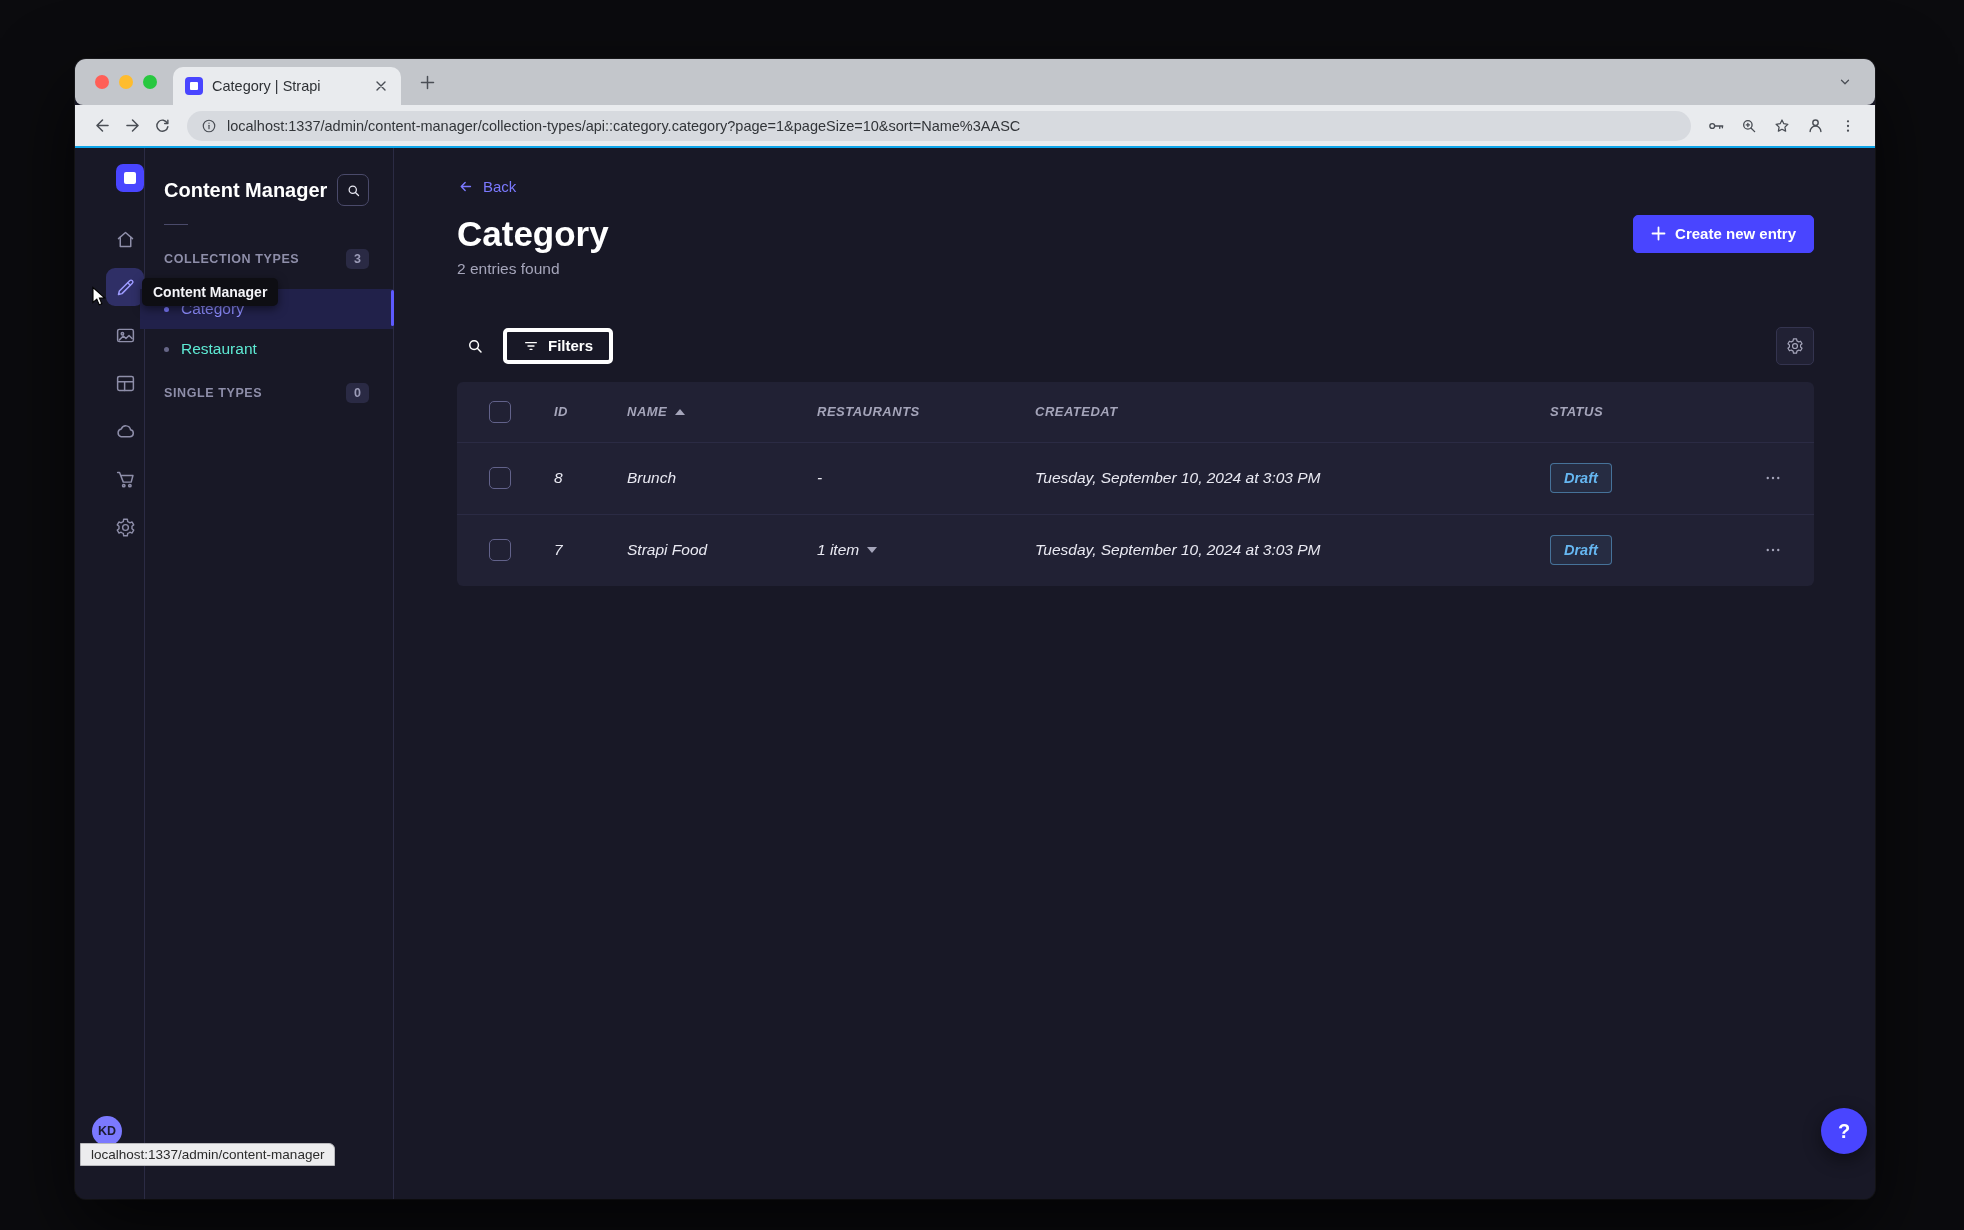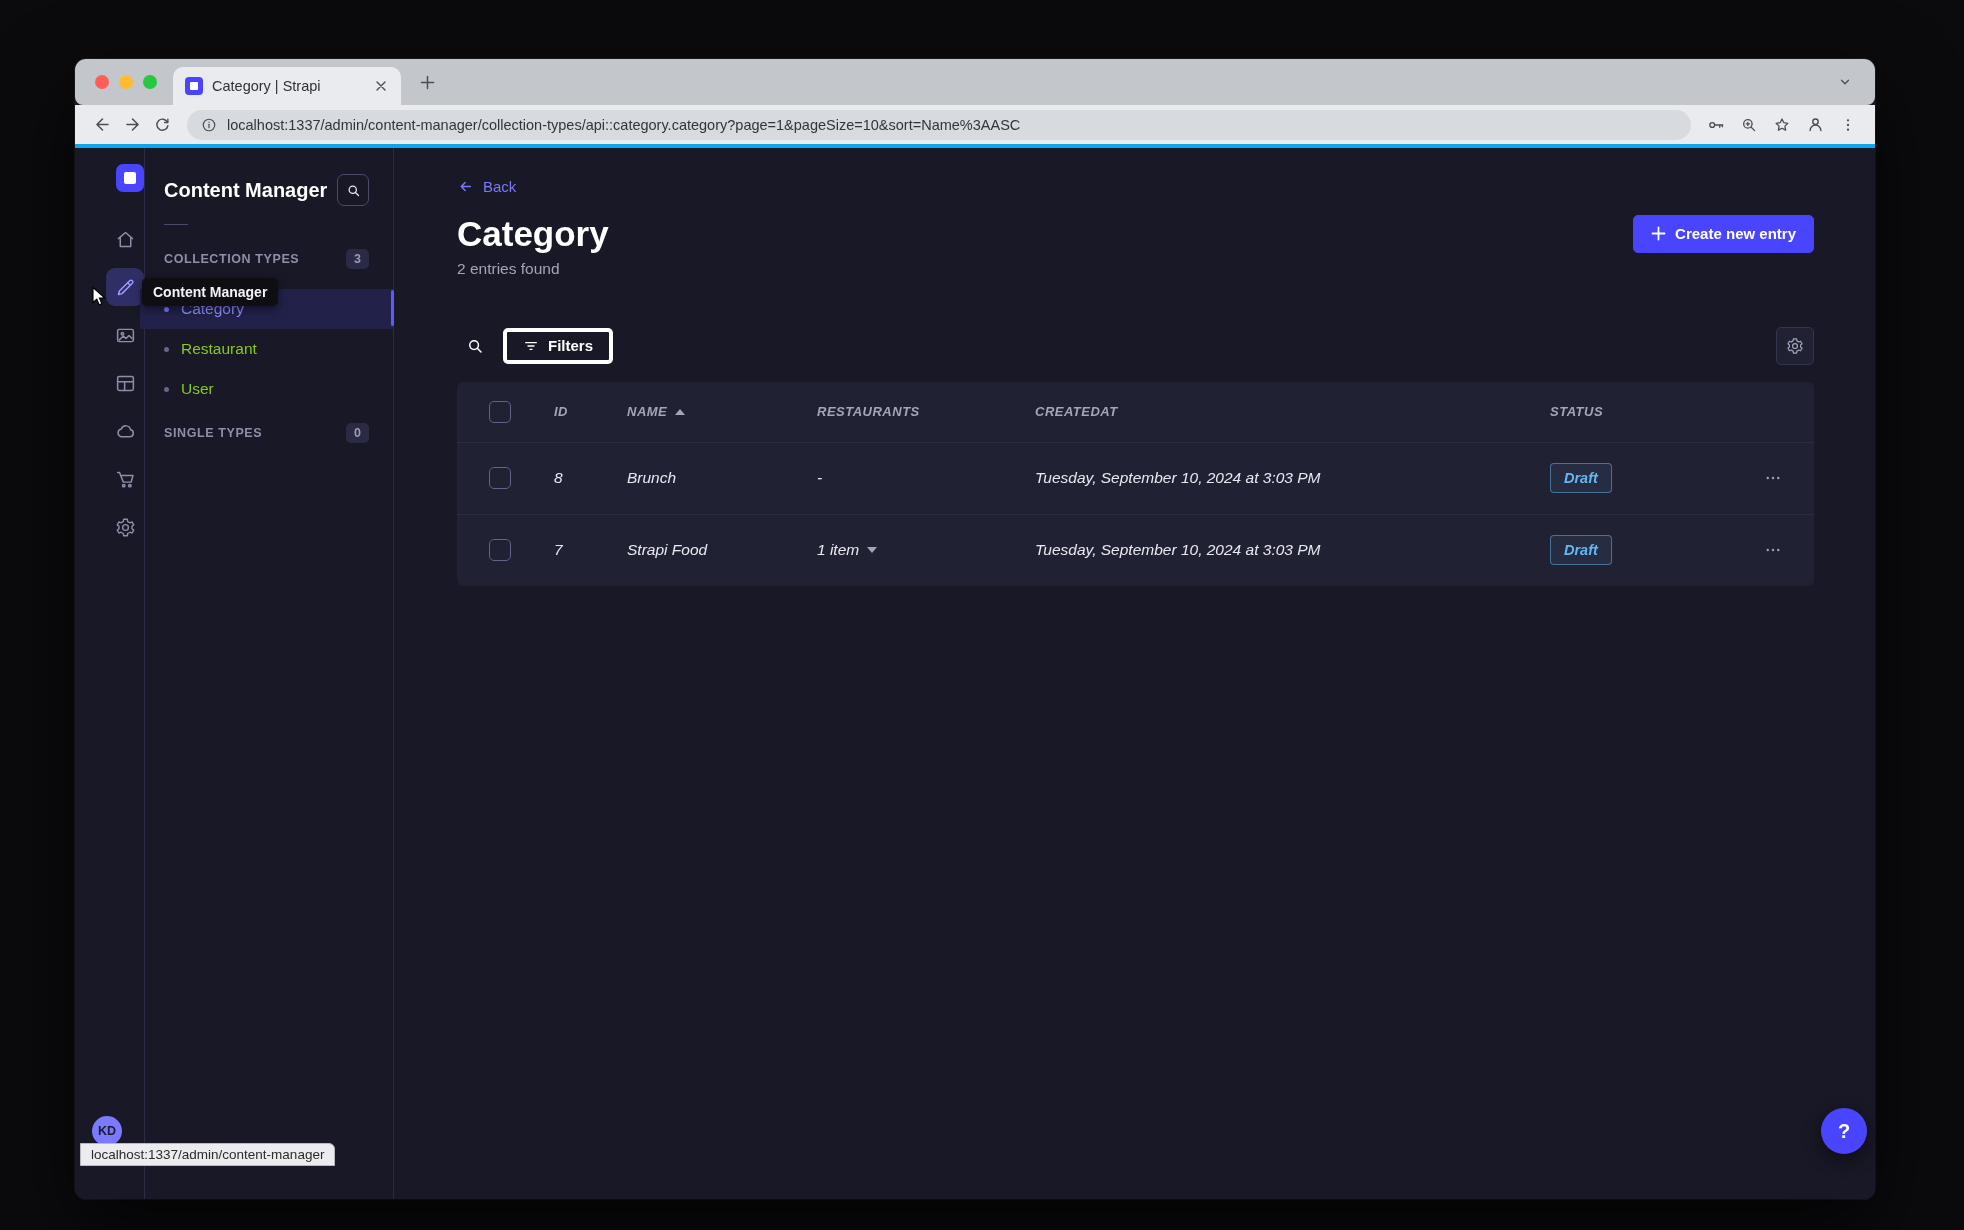--- a/index.html
+++ b/index.html
@@ -26,21 +26,21 @@
     display: flex; align-items: center; gap: 9px; padding: 0 10px 0 12px;
   }
   .tab-favicon { width: 18px; height: 18px; border-radius: 4px; background: #4945ff; position: relative; flex: none; }
   .tab-favicon::after { content: ""; position: absolute; inset: 5px; background: #fff; border-radius: 1px; }
   .tab-title { flex: 1; font-size: 14.5px; color: #2e3135; white-space: nowrap; overflow: hidden; }
   .icon-btn { display: grid; place-items: center; color: #4a4e55; }
   .tab-close { width: 20px; height: 20px; border-radius: 50%; }
   .newtab { width: 28px; height: 28px; margin-left: 12px; }
   .strip-chevron { width: 28px; height: 28px; margin-left: auto; margin-right: 16px; }
 
-  .toolbar { height: 43px; background: #e9ebee; border-bottom: 4px solid #0ea5e9; display: flex; align-items: center; padding: 0 12px; }
+  .toolbar { height: 43px; background: #e9ebee; border-bottom: 2px solid #0ea5e9; display: flex; align-items: center; padding: 0 12px; }
   .nav-btn { width: 30px; height: 30px; }
   .omnibox {
     flex: 1; min-width: 0; height: 30px; margin: 0 10px; padding: 0 14px;
     background: #d7dadf; border-radius: 15px; display: flex; align-items: center; gap: 10px;
   }
   .url { font-size: 14.5px; color: #323539; white-space: nowrap; overflow: hidden; text-overflow: ellipsis; }
   .tool-icons { display: flex; align-items: center; gap: 3px; }
   .tool-icons .icon-btn { width: 30px; height: 30px; }
 
   
@@ -62,21 +62,21 @@
 
   .subsidebar { position: absolute; left: 65px; top: 0; bottom: 0; width: 254px; border-right: 1px solid #2b2b44; }
   .ss-header { display: flex; align-items: center; justify-content: space-between; padding: 26px 24px 0 24px; }
   .ss-title { font-size: 20px; font-weight: 700; color: #fff; line-height: 28px; }
   .ss-search-btn { width: 32px; height: 32px; border: 1px solid #4a4a6a; border-radius: 7px; display: grid; place-items: center; color: #e8e8f2; background: transparent; }
   .ss-divider { width: 24px; height: 1px; background: #4a4a6a; margin: 18px 0 0 24px; }
   .ss-section-h { display: flex; align-items: center; justify-content: space-between; padding: 0 24px; margin-top: 24px; }
   .ss-label { font-size: 12.5px; font-weight: 700; letter-spacing: .6px; color: #8e8ea9; }
   .ss-badge { background: #2a2a44; color: #9c9cb8; font-size: 12.5px; font-weight: 600; padding: 3px 8px; border-radius: 5px; min-width: 12px; text-align: center; }
   .ss-list { margin-top: 20px; }
-  .ss-item { height: 40px; display: flex; align-items: center; gap: 12px; padding: 0 24px; font-size: 15.5px; color: #84cc16; }
+  .ss-item { height: 40px; display: flex; align-items: center; gap: 12px; padding: 0 24px; font-size: 15.5px; color: #5eead4; }
   .ss-item .dot { width: 5px; height: 5px; border-radius: 50%; background: #666687; flex: none; }
   .ss-item.active { background: #21214a; color: #8e8dff; }
   .ss-item.active .dot { background: #7b79ff; }
   .active-bar { position: absolute; right: -1px; top: 142px; width: 3px; height: 36px; background: #5d5aff; border-radius: 2px; }
 
   .tooltip {
     position: absolute; left: 67px; top: 130px; z-index: 40;
     background: #0e0e13; color: #f4f4f8; font-size: 14px; font-weight: 600;
     padding: 6px 11px; border-radius: 5px; box-shadow: 0 3px 10px rgba(0,0,0,.5); white-space: nowrap;
   }
@@ -292,24 +292,20 @@
           <span class="ss-badge">3</span>
         </div>
         <div class="ss-list">
           <div class="ss-item active">
             <span class="dot"></span>
             <span>Category</span>
           </div>
           <div class="ss-item">
             <span class="dot"></span>
             <span>Restaurant</span>
-          </div>
-          <div class="ss-item">
-            <span class="dot"></span>
-            <span>User</span>
           </div>
         </div>
 
         <div class="ss-section-h" style="margin-top:14px;">
           <span class="ss-label">SINGLE TYPES</span>
           <span class="ss-badge">0</span>
         </div>
 
         <div class="active-bar"></div>
       </aside>

